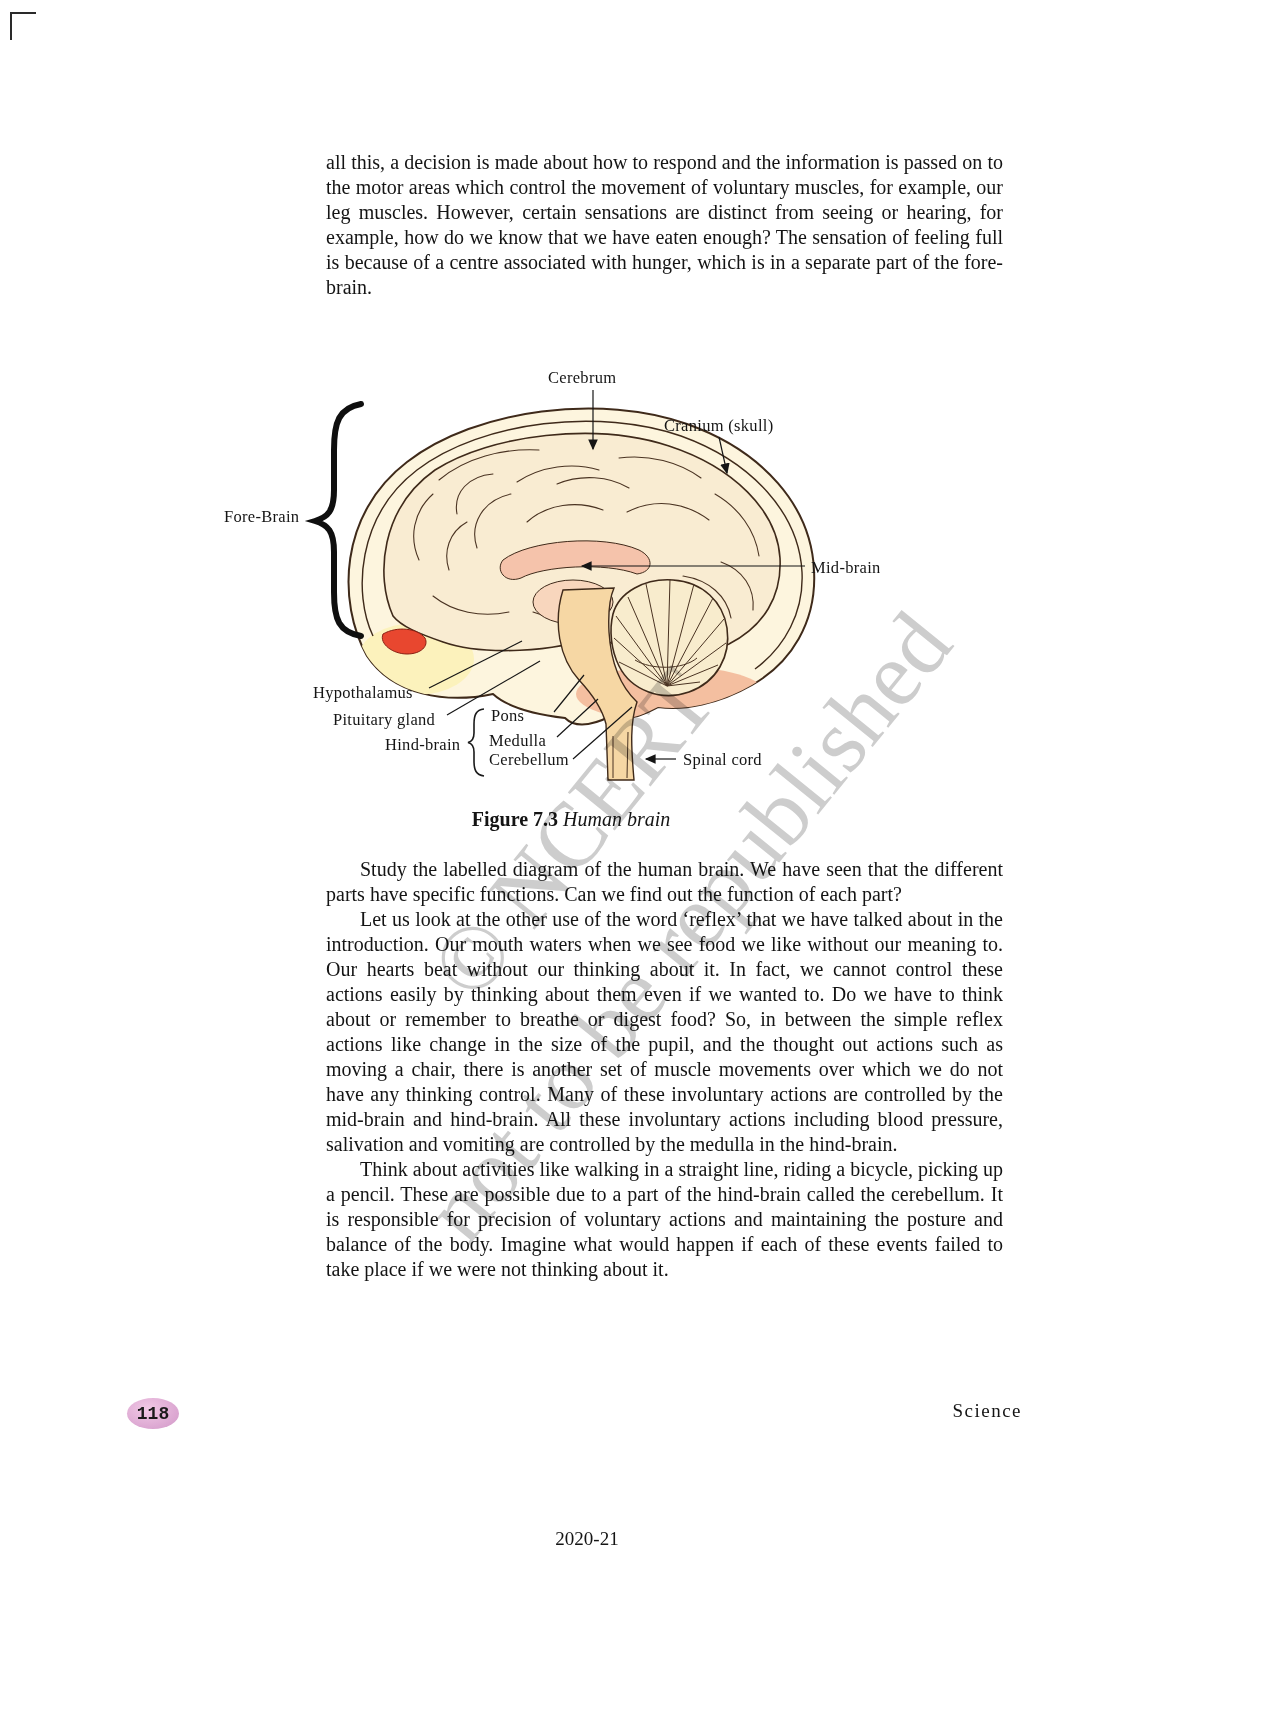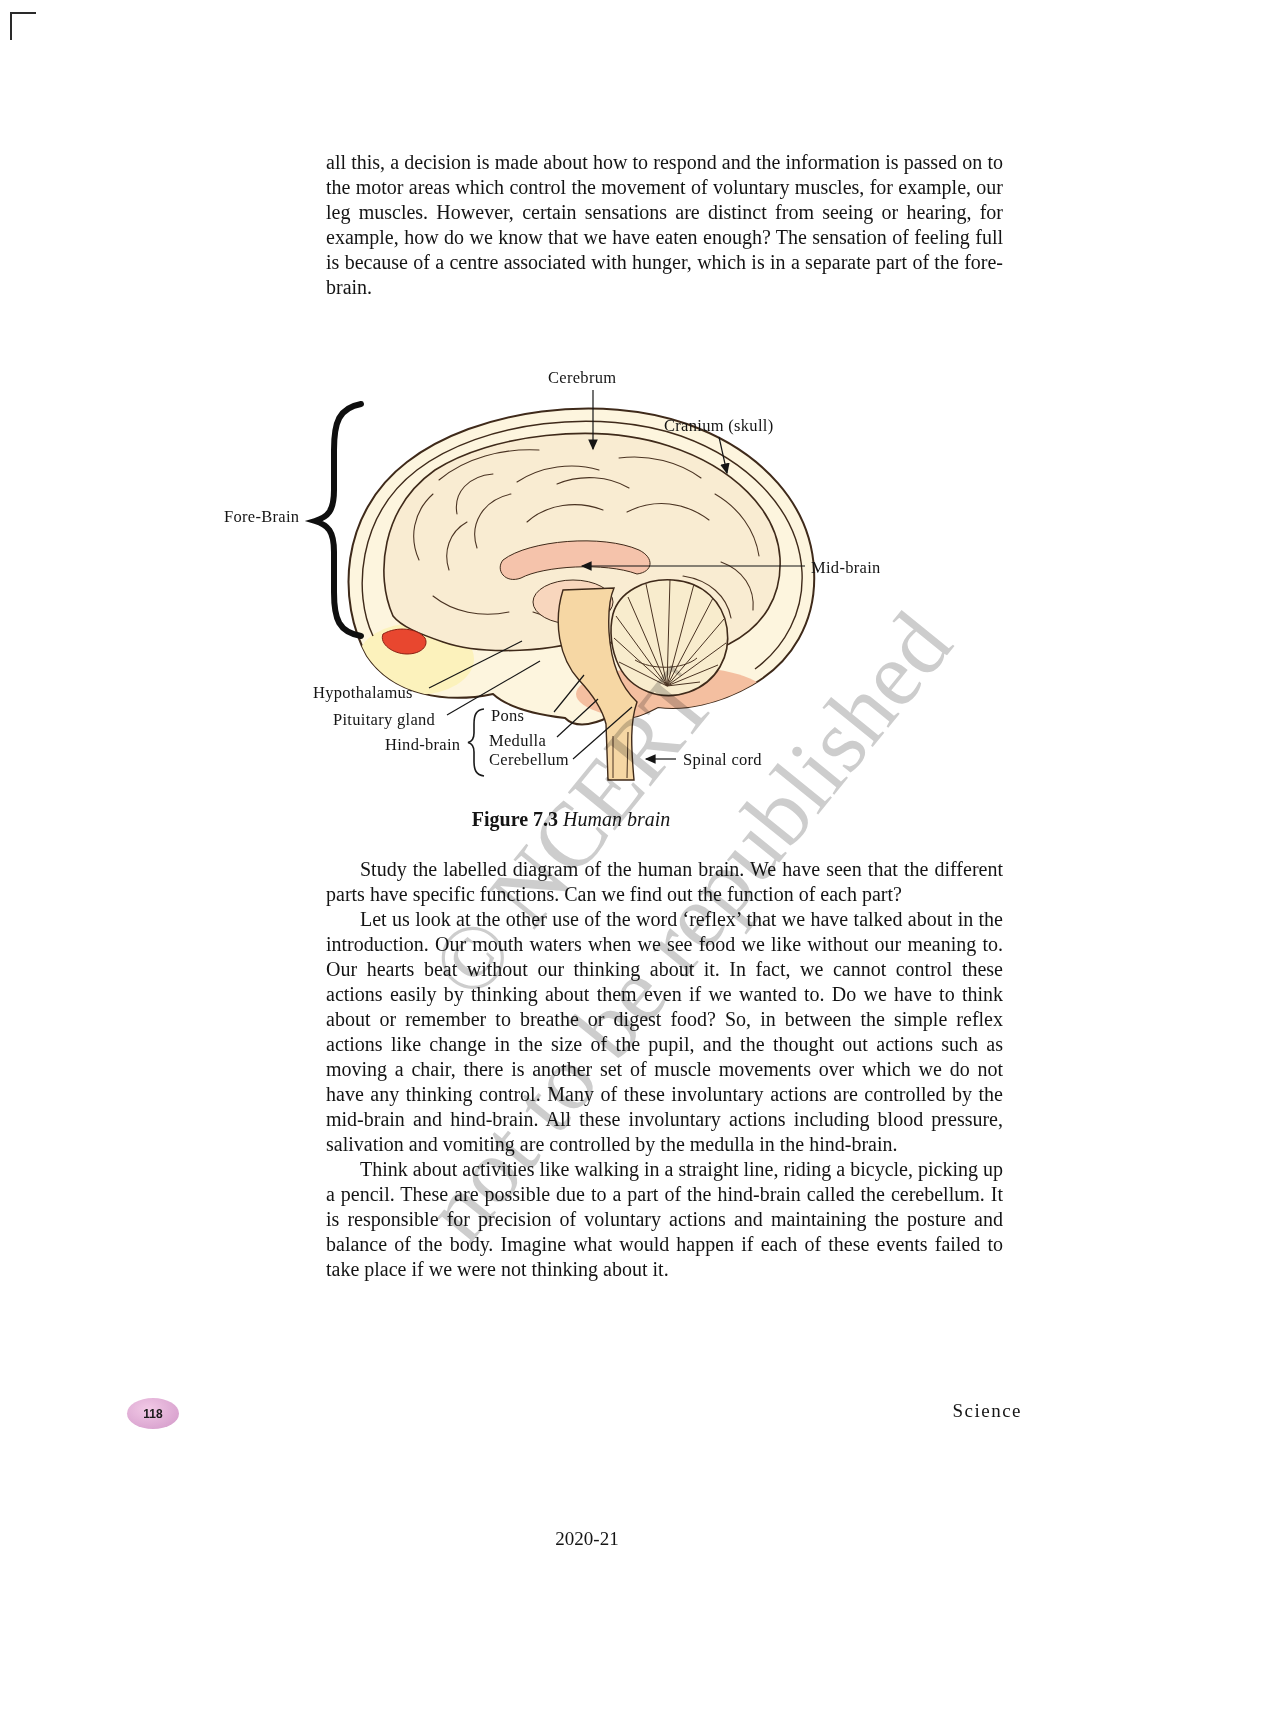--- a/index.html
+++ b/index.html
@@ -23,21 +23,21 @@
   .watermark {
     position:absolute; left:110px; top:470px; width:1040px; height:820px;
     display:flex; flex-direction:column; align-items:center; justify-content:center; gap:42px;
     transform:rotate(-51deg); pointer-events:none; mix-blend-mode:multiply; opacity:0.5; z-index:5;
   }
   .watermark div { font-size:92px; color:#9b9b9b; white-space:nowrap; font-family:"Liberation Serif", serif; }
   .page-badge {
     position:absolute; left:127px; top:1398px; width:52px; height:31px;
     background:radial-gradient(ellipse at 40% 35%, #f2c9e6, #d9a3cf 75%, #c98fc4);
     border-radius:50%; display:flex; align-items:center; justify-content:center;
-    font-family:Liberation Sans, sans-serif; font-weight:bold; font-size:12px; color:#1a1a1a; z-index:2;
+    font-family:Liberation Mono, monospace; font-weight:bold; font-size:18px; color:#1a1a1a; z-index:2;
   }
   .footer-right { position:absolute; right:253px; top:1400px; font-size:19px; letter-spacing:1.5px; color:#141414; z-index:2; }
   .footer-bottom { position:absolute; left:0px; top:1528px; width:1174px; text-align:center; font-size:19px; color:#141414; z-index:2; }
 </style>
 </head>
 <body>
 
 <div class="page">
 
   <div class="crop-mark"></div>

